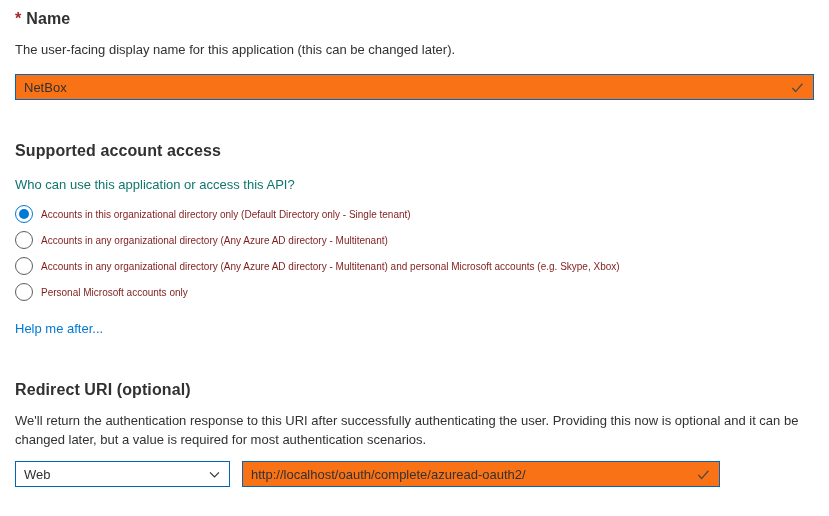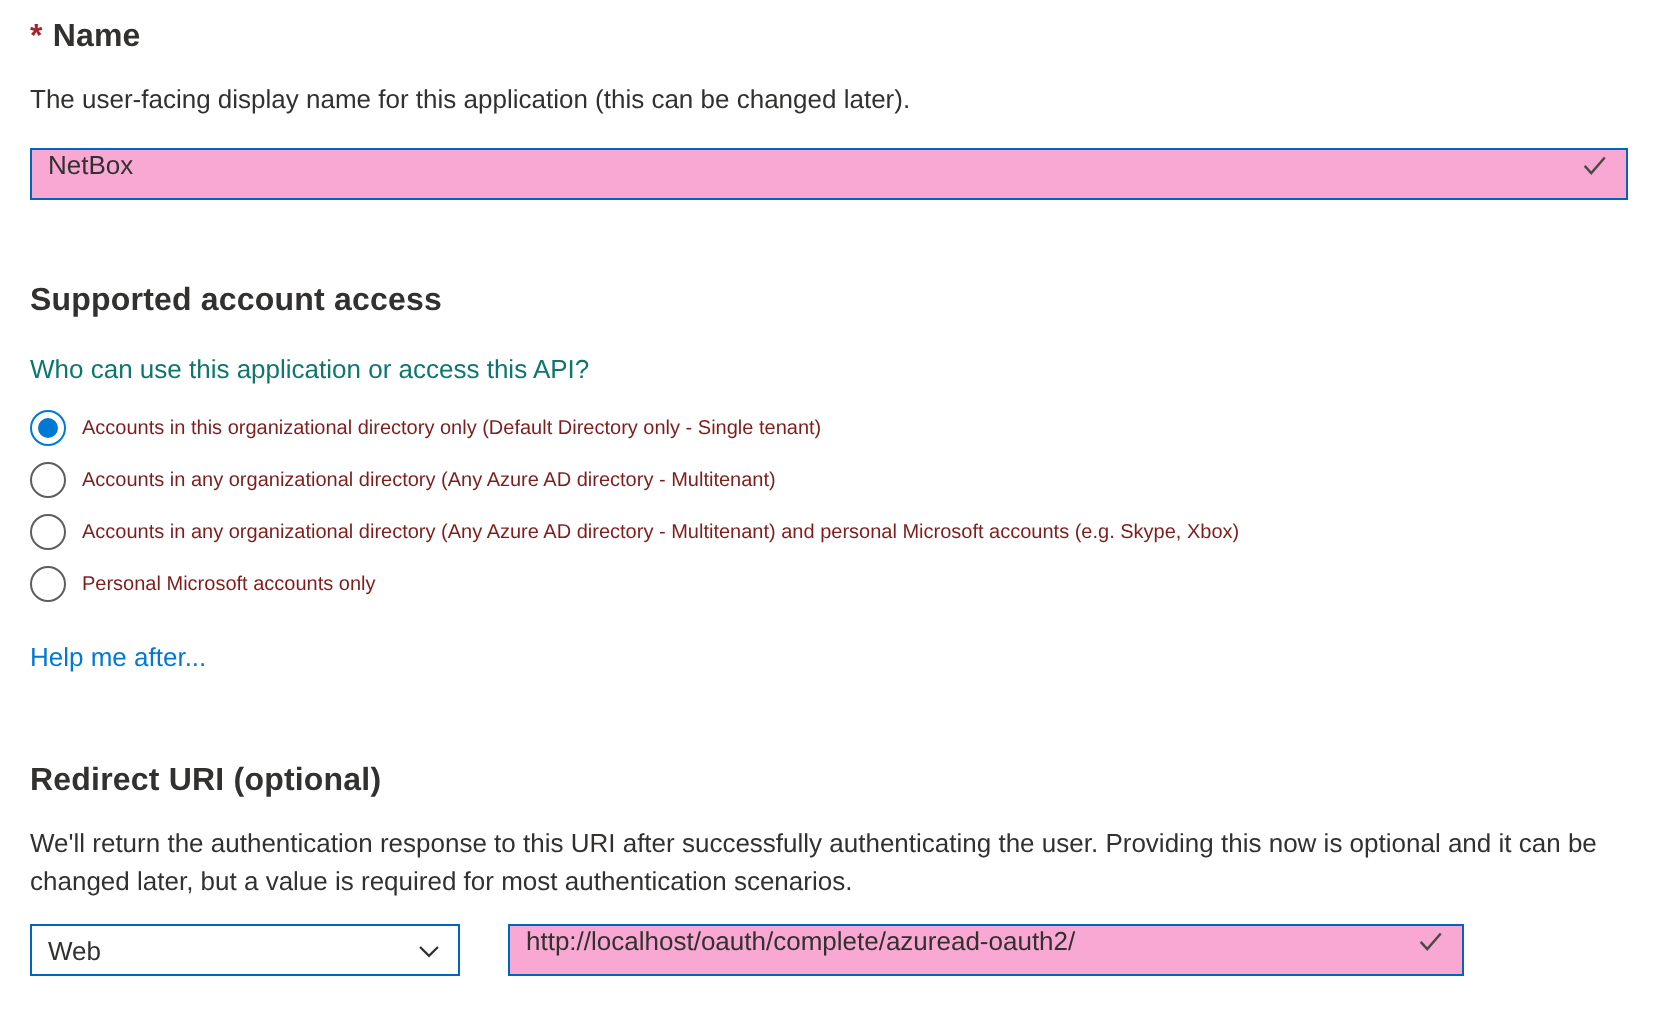--- a/index.html
+++ b/index.html
@@ -26,23 +26,23 @@
     color: #323130;
     margin-top: 12px;
     max-width: 800px;
   }
 
   
   .field {
     margin-top: 15px;
     height: 26px;
     border: 1px solid #0067b8;
-    background: #f9a8d4;
+    background: #f97316;
     display: flex;
-    align-items: flex-start;
+    align-items: center;
     padding: 0 8px;
   }
   .field input {
     flex: 1;
     border: none;
     outline: none;
     font-family: "Liberation Sans", sans-serif;
     font-size: 13px;
     color: #323130;
     background: transparent;
@@ -89,21 +89,21 @@
     text-decoration: none;
     cursor: pointer;
   }
 
   
   .section-3 { margin-top: 44px; }
   .redirect-row {
     display: flex;
     align-items: center;
     margin-top: 12px;
-    gap: 24px;
+    gap: 12px;
   }
   .dropdown {
     width: 215px;
     height: 26px;
     border: 1px solid #0067b8;
     display: flex;
     align-items: center;
     padding: 0 8px;
     cursor: pointer;
     background: #fff;

